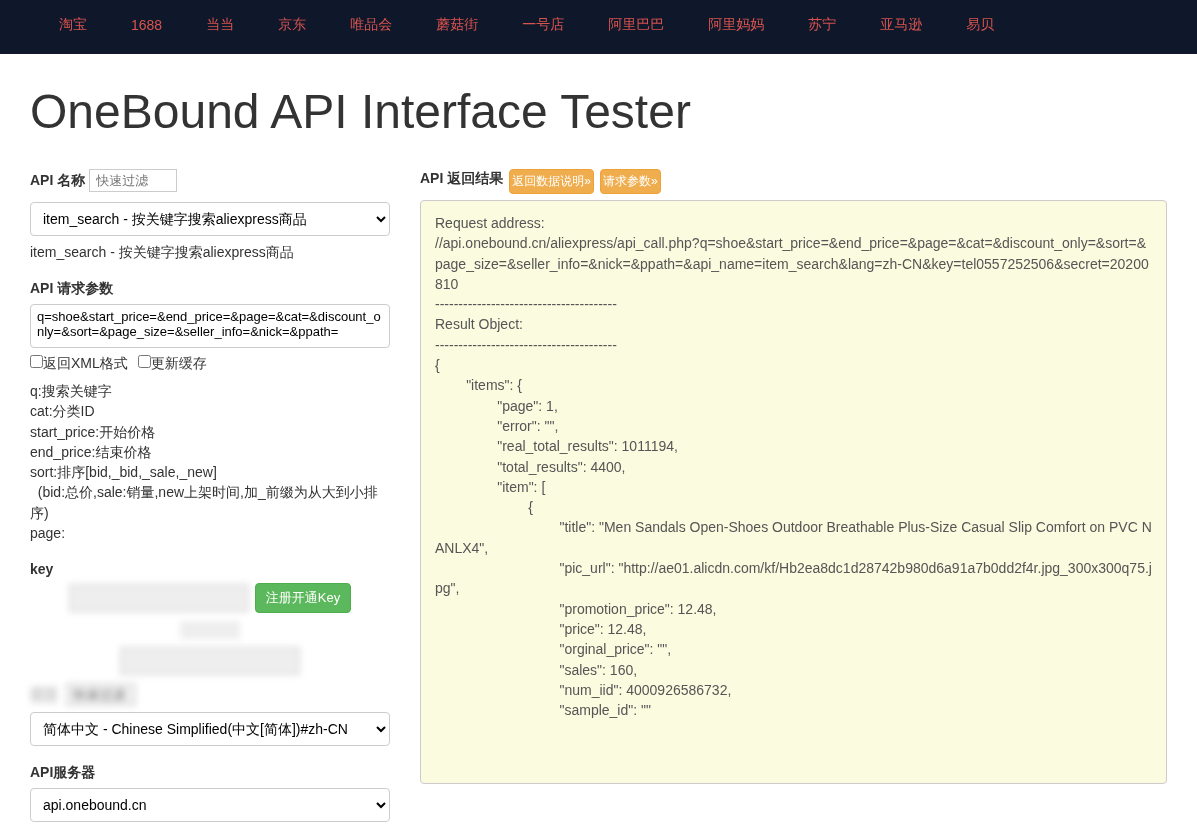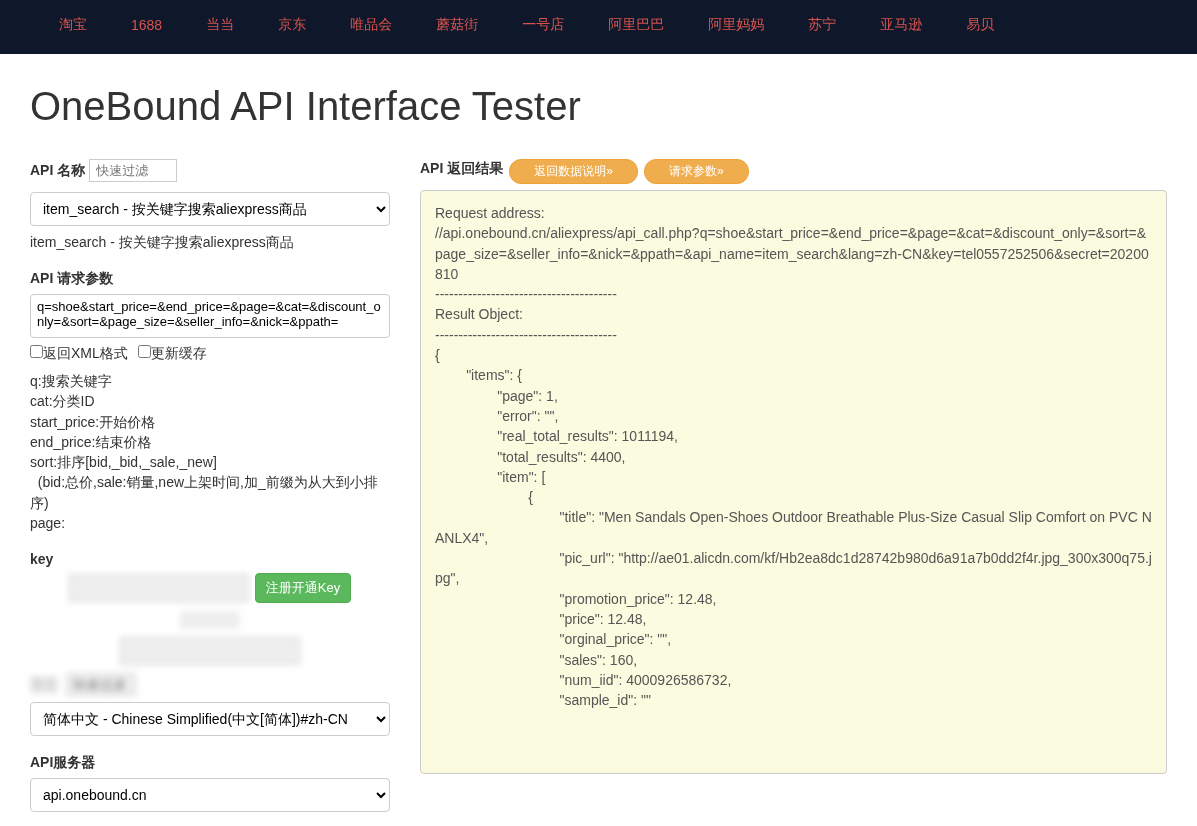--- a/index.html
+++ b/index.html
@@ -2,39 +2,39 @@
 <html><head>
 <meta charset="utf-8">
 <style>
 * { box-sizing: border-box; margin: 0; padding: 0; }
 body { font-family: "Helvetica Neue", Helvetica, Arial, "Microsoft YaHei", sans-serif; font-size: 14px; color: #333; background: #fff; }
 .topnav { background: #0f172a; padding: 8px 37px; }
 .nav-row { display: flex; flex-wrap: wrap; align-items: center; margin-bottom: 4px; }
 .nav-item { color: #d9534f; padding: 6px 18px; cursor: pointer; border-radius: 4px; font-size: 14px; margin: 2px 4px; }
 .nav-item.active { background: #337ab7; color: #fff; }
 .container { padding: 10px 30px; }
-h1 { font-size: 40px; font-weight: 500; margin: 20px 0 30px 0; color: #333; }
+h1 { font-size: 48px; font-weight: 500; margin: 20px 0 30px 0; color: #333; }
 .layout { display: flex; gap: 30px; }
 .left-col { width: 360px; flex-shrink: 0; }
 .right-col { flex: 1; min-width: 0; }
 .section-label { font-weight: bold; font-size: 14px; margin-bottom: 6px; display: inline-block; }
 .filter-input { border: 1px solid #ccc; padding: 3px 6px; font-size: 13px; color: #999; width: 88px; }
 select.form-control { width: 100%; padding: 6px 8px; border: 1px solid #ccc; border-radius: 4px; font-size: 14px; background: #fff; height: 34px; }
 .api-name-text { margin-top: 8px; font-size: 14px; }
 .block { margin-bottom: 18px; }
 textarea.params { width: 100%; height: 44px; border: 1px solid #ccc; border-radius: 4px; padding: 4px 6px; font-size: 13px; font-family: inherit; resize: none; }
 .checkbox-row { margin-top: 4px; font-size: 14px; }
 .checkbox-row label { margin-right: 6px; }
 .param-hints { margin-top: 8px; font-size: 14px; line-height: 1.45; color: #333; }
 .key-row { display: flex; align-items: center; margin-bottom: 8px; justify-content: center; }
 .key-input { border: 1px solid #ccc; padding: 4px 6px; width: 180px; font-size: 13px; height: 28px; }
 .btn-green { background: #5cb85c; color: #fff; border: 1px solid #4cae4c; padding: 5px 10px; border-radius: 4px; font-size: 13px; margin-left: 6px; cursor: pointer; }
 .lang-label { font-size: 14px; margin-right: 4px; display:inline-block; }
 .right-header { display: flex; align-items: center; margin-bottom: 6px; }
-.btn-orange { background: #f0ad4e; color: #fff; border: 1px solid #eea236; padding: 3px 24px; border-radius: 12px; font-size: 12px; margin-left: 6px; cursor: pointer; }
+.btn-orange { background: #f0ad4e; color: #fff; border: 1px solid #eea236; padding: 3px 2px; border-radius: 4px; font-size: 12px; margin-left: 6px; cursor: pointer; }
 .result-box { background: #fbfbe0; border: 1px solid #ccc; border-radius: 4px; padding: 12px 14px; font-size: 14px; color: #555; line-height: 1.45; height: 584px; overflow-y: scroll; white-space: pre-wrap; word-break: break-all; font-family: inherit; }
 .blurred { filter: blur(3px); background: #eee; color: #bbb; }
 </style>
 </head>
 <body>
 
 <div class="topnav">
   <div class="nav-row" id="nav-row-1">
       <span class="nav-item">淘宝</span>
       <span class="nav-item">1688</span>

